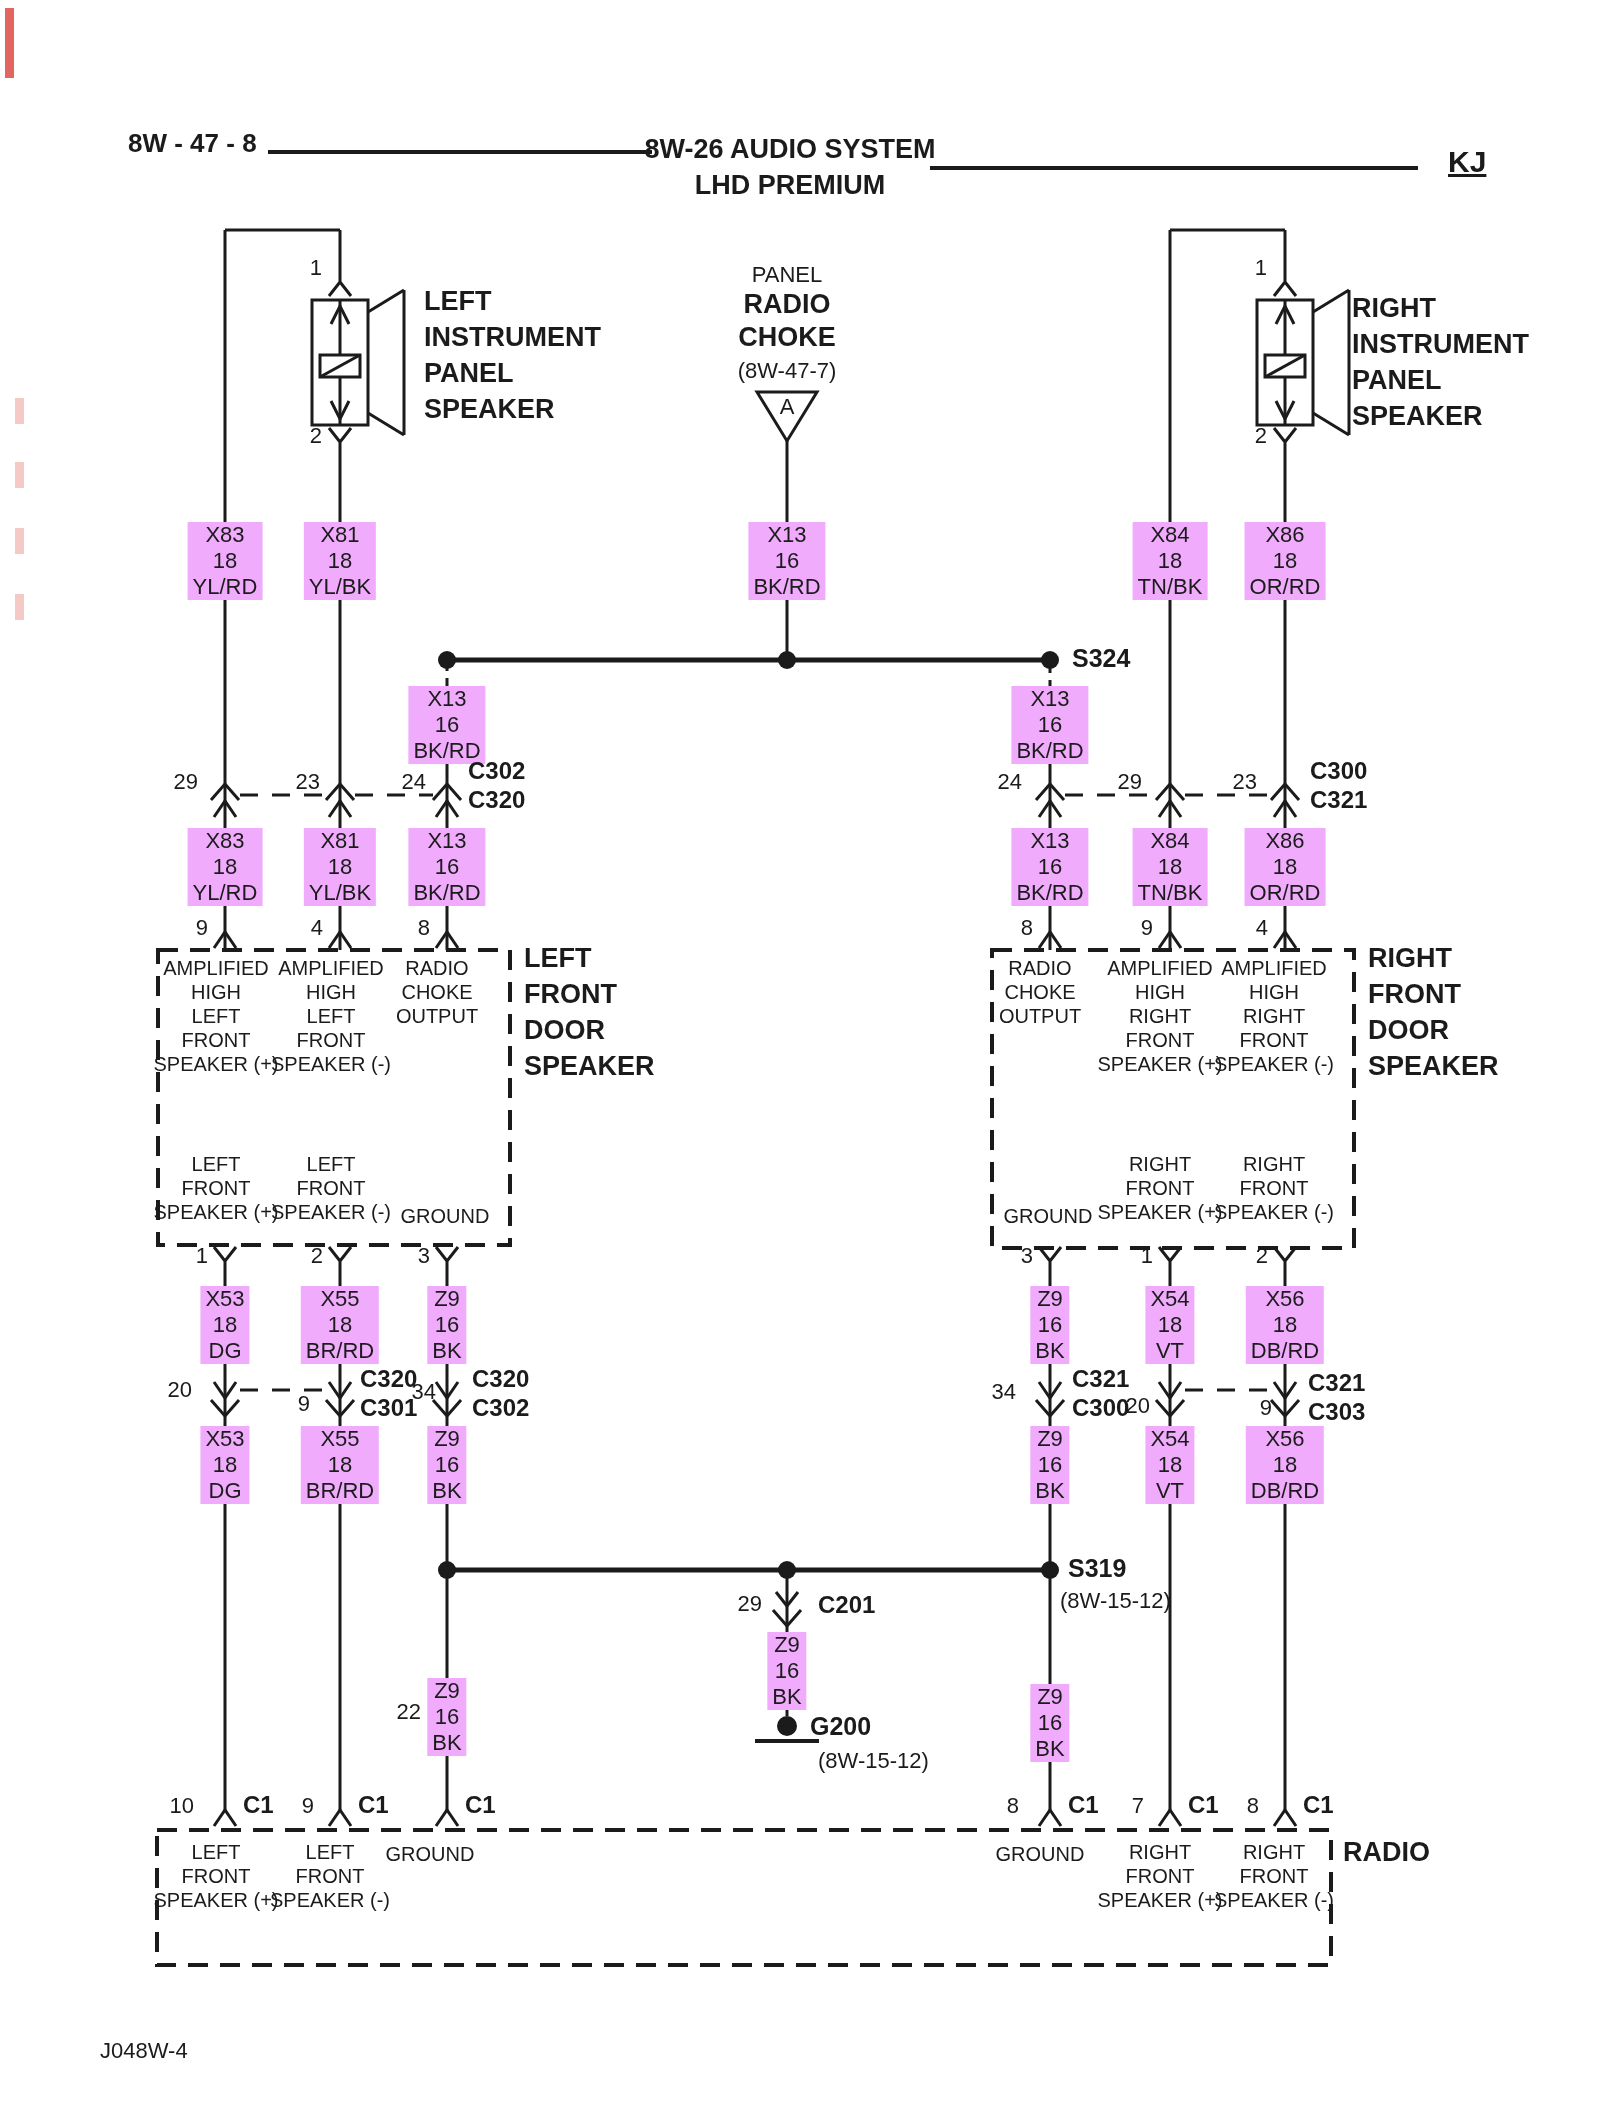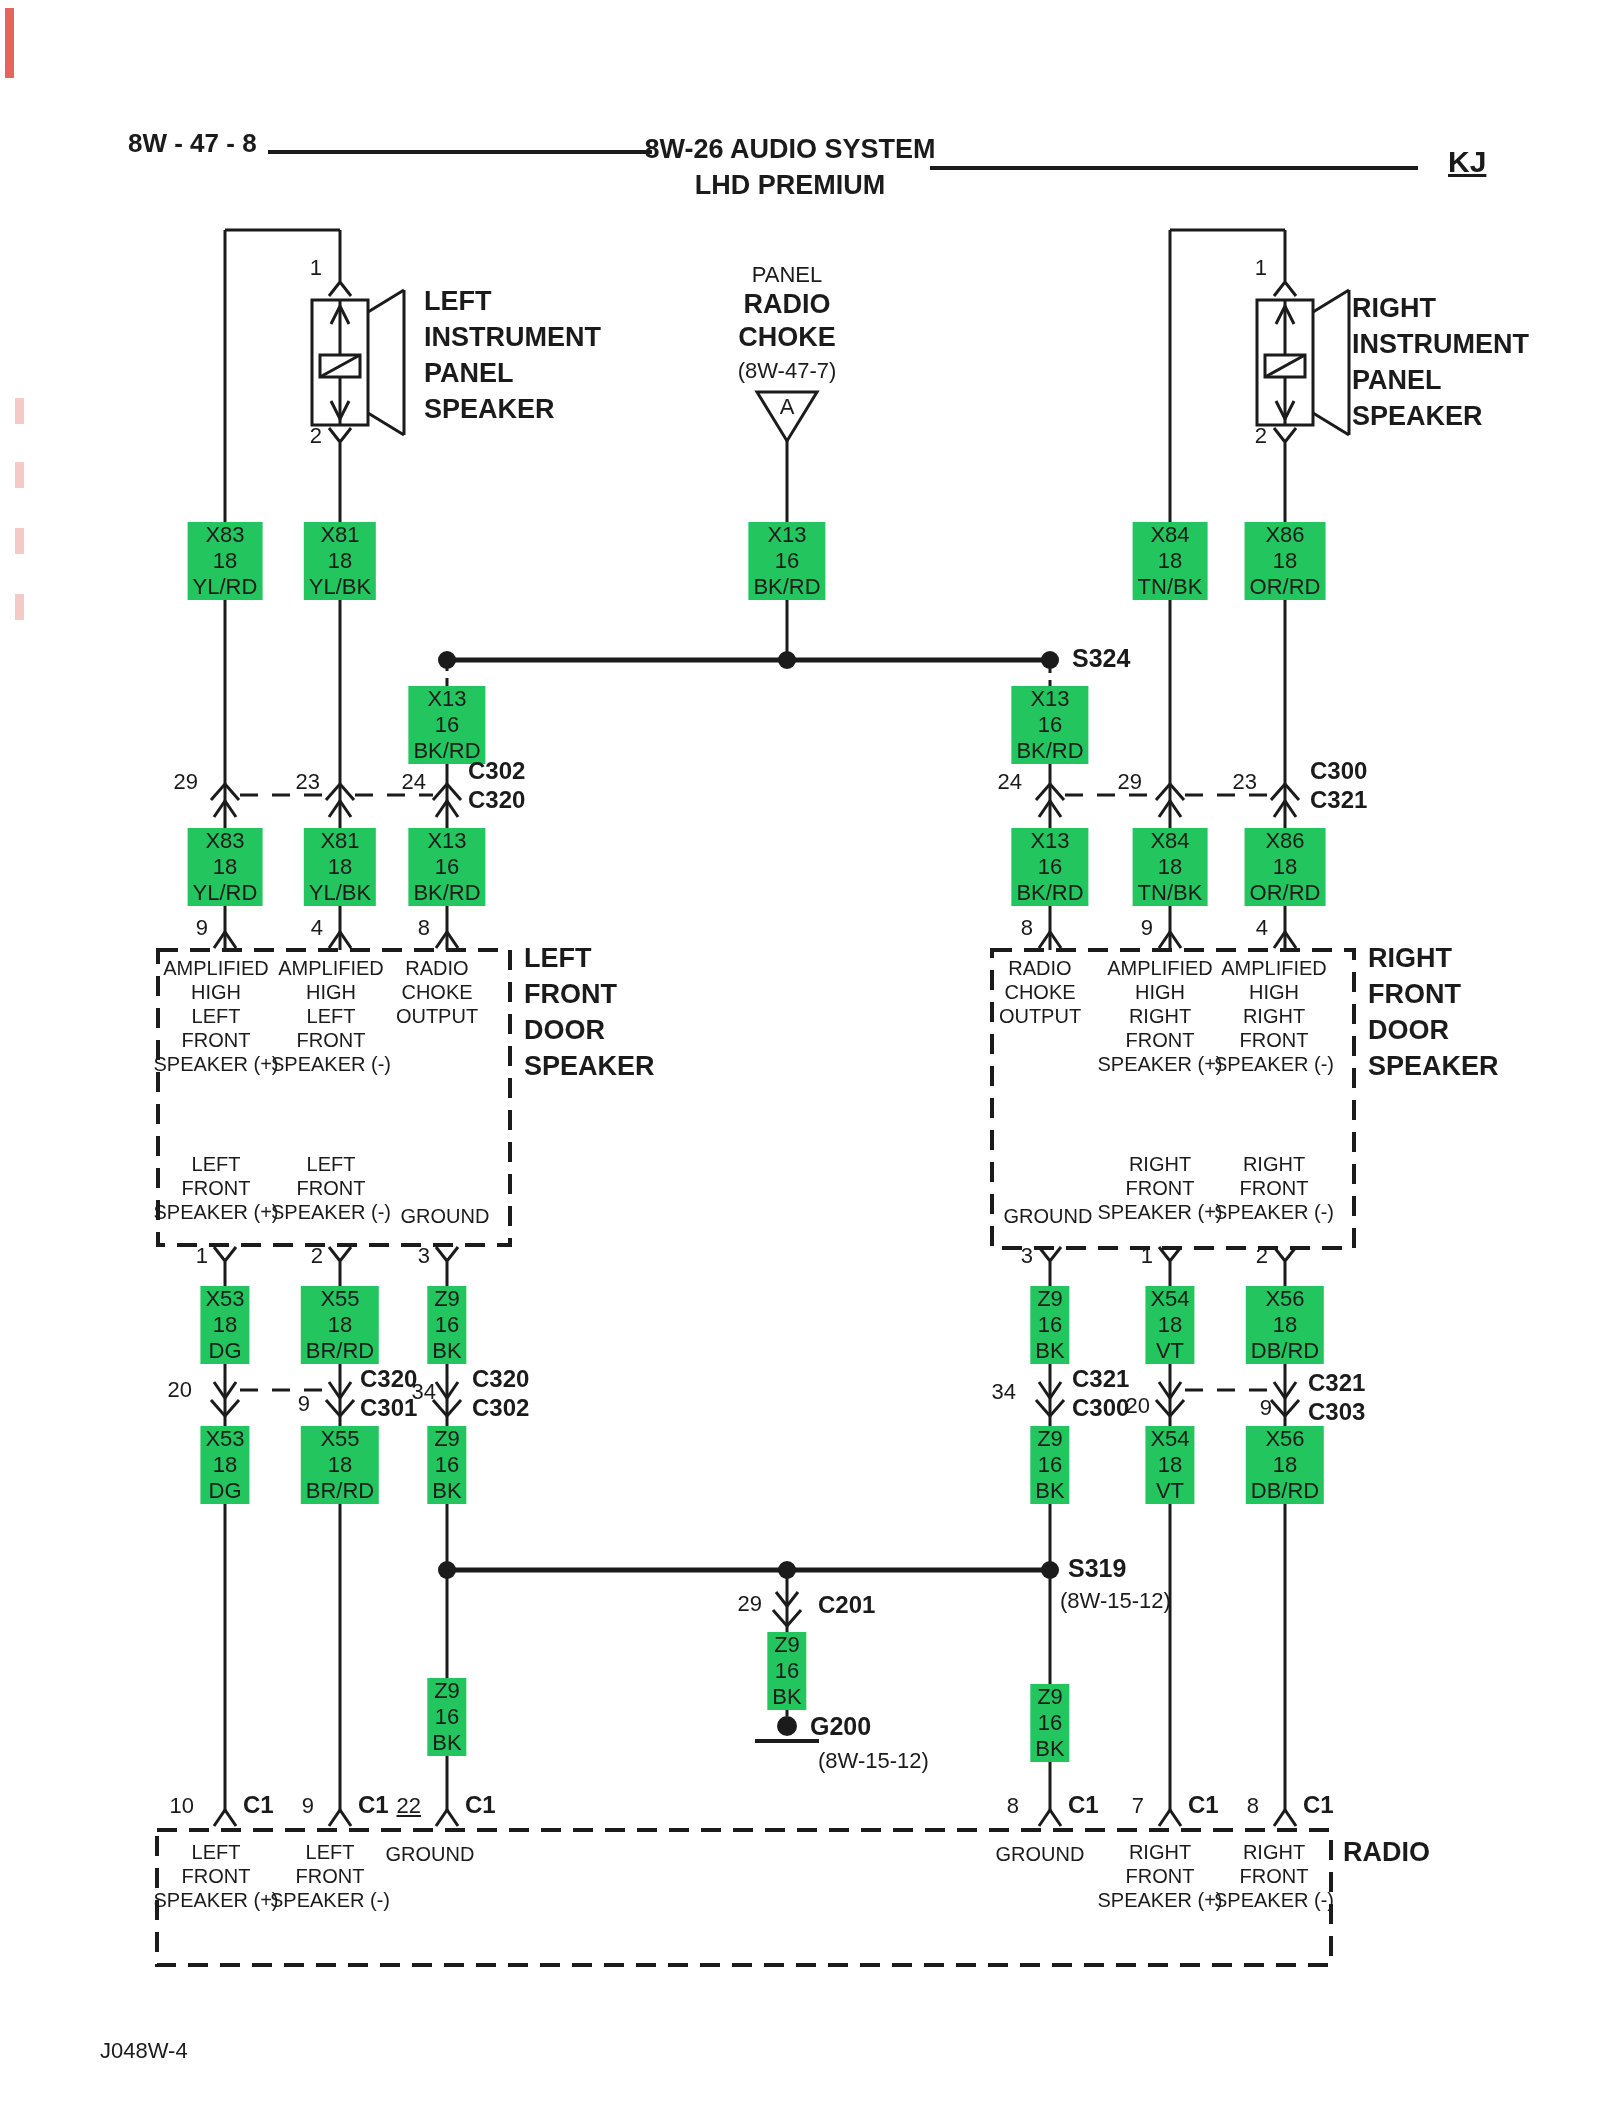--- a/index.html
+++ b/index.html
@@ -1,21 +1,21 @@
 <!DOCTYPE html>
 <html><head>
 <meta charset="utf-8">
 <style>
   html,body{margin:0;padding:0;background:#e8e8e8;}
   .page{position:relative;width:1600px;height:2126px;background:#ffffff;overflow:hidden;
         font-family:"Liberation Sans", sans-serif;color:#1b1b1b;}
   svg.linework{position:absolute;left:0;top:0;}
   .txt{position:absolute;white-space:pre-line;}
   .c{transform:translateX(-50%);text-align:center;}
-  .wl{font-size:22px;line-height:26px;background:#22c55e;padding:0 5px;}      
+  .wl{font-size:22px;line-height:26px;background:#f0abfc;padding:0 5px;}      
   .pn{font-size:22px;line-height:24px;text-align:right;}                   
   .cname{font-size:24px;line-height:29px;font-weight:bold;}                
   .term{font-size:20px;line-height:24px;text-align:center;}                
   .comp{font-size:27px;line-height:36px;font-weight:bold;}                 
   .splice{font-size:25px;font-weight:bold;}
   .ref{font-size:22px;}
   .hdr{font-weight:bold;}
   .artifact{position:absolute;}
 </style>
 </head>
@@ -385,21 +385,21 @@
   <div class="txt wl c" style="left:1050px;top:1684px;">Z9
 16
 BK</div>
   <div class="txt splice" style="left:810px;top:1712px;">G200</div>
   <div class="txt ref" style="left:818px;top:1748px;">(8W-15-12)</div>
 
   <div class="txt pn" style="left:156px;top:1794px;width:38px;">10</div>
   <div class="txt cname" style="left:243px;top:1790px;">C1</div>
   <div class="txt pn" style="left:276px;top:1794px;width:38px;">9</div>
   <div class="txt cname" style="left:358px;top:1790px;">C1</div>
-  <div class="txt pn" style="left:383px;top:1794px;width:38px;text-decoration:underline;">22</div>
+  <div class="txt pn" style="left:383px;top:1700px;width:38px;">22</div>
   <div class="txt cname" style="left:465px;top:1790px;">C1</div>
   <div class="txt pn" style="left:981px;top:1794px;width:38px;">8</div>
   <div class="txt cname" style="left:1068px;top:1790px;">C1</div>
   <div class="txt pn" style="left:1106px;top:1794px;width:38px;">7</div>
   <div class="txt cname" style="left:1188px;top:1790px;">C1</div>
   <div class="txt pn" style="left:1221px;top:1794px;width:38px;">8</div>
   <div class="txt cname" style="left:1303px;top:1790px;">C1</div>
 
   <div class="txt term c" style="left:216px;top:1840px;">LEFT
 FRONT

